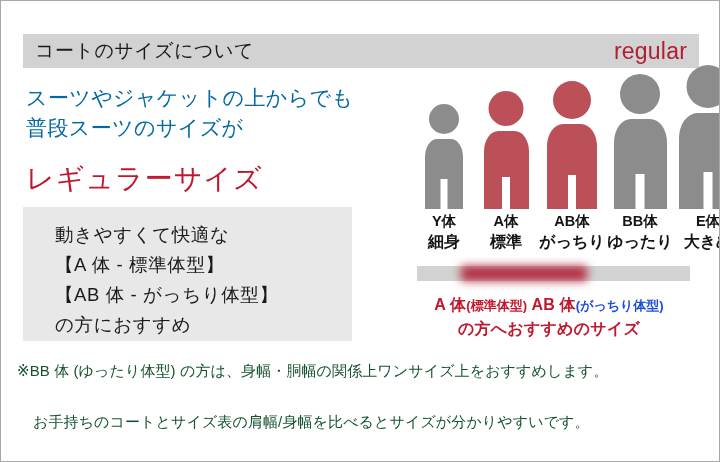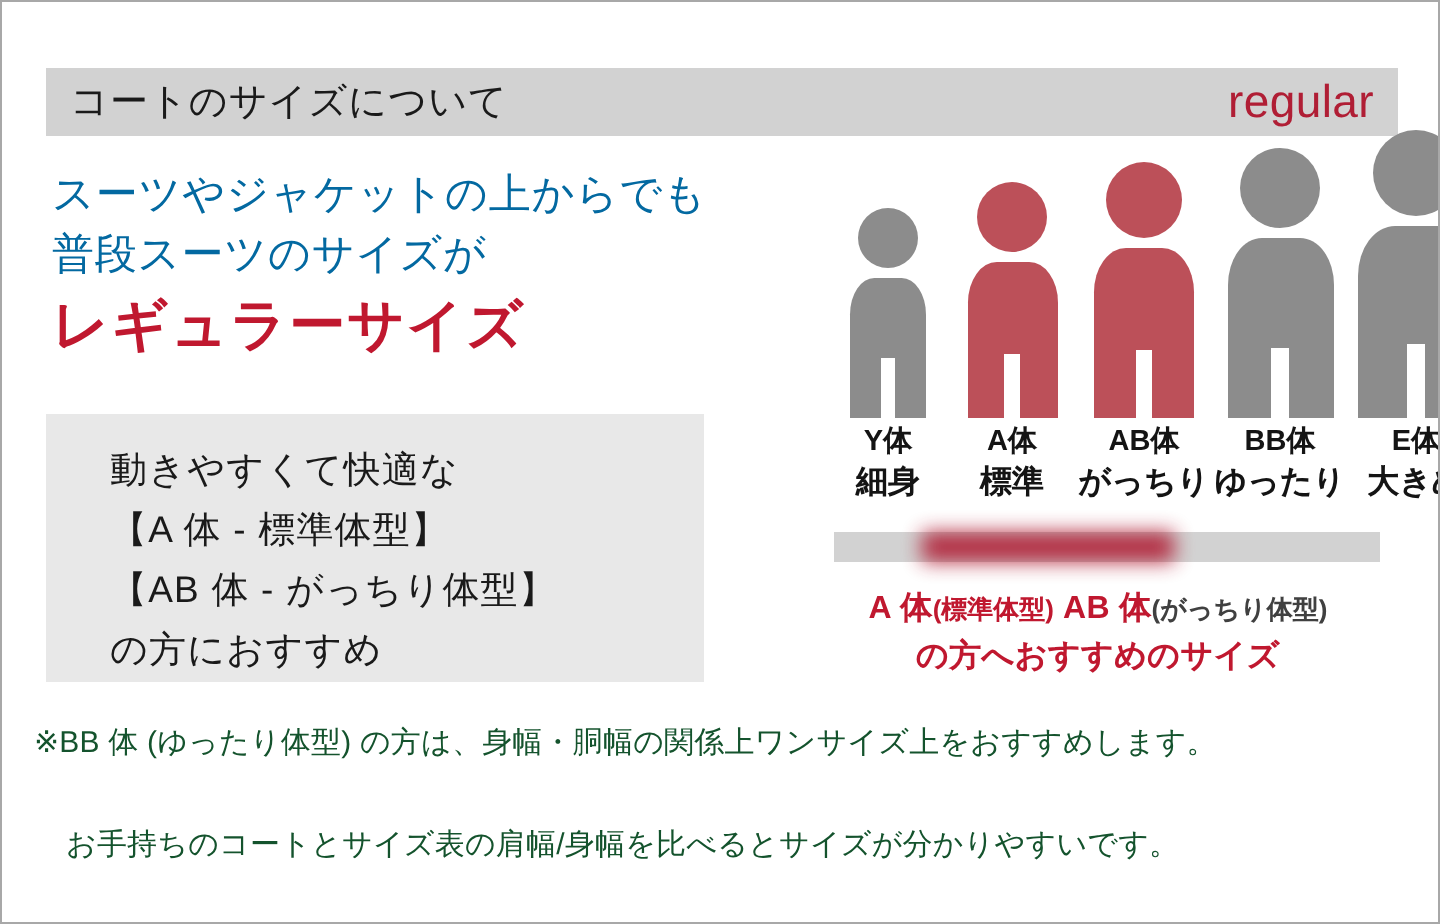--- a/index.html
+++ b/index.html
@@ -69,24 +69,24 @@
     font-size: 21px;
     line-height: 1.42;
     letter-spacing: 0.4px;
     color: #0369a1;
     white-space: nowrap;
   }
   .lead-emph {
     font-size: 28px;
     line-height: 1.28;
     letter-spacing: 1px;
-    font-weight: 700;
+    font-weight: 400;
     color: #c0182f;
     white-space: nowrap;
-    margin-top: 2px;
+    margin-top: 18px;
   }
 
   
   .rec-panel {
     position: absolute;
     left: 22px;
     top: 206px;
     width: 329px;
     height: 134px;
     background: #e8e8e8;
@@ -294,21 +294,21 @@
         <div class="fig-label-sub">大きめ</div>
       </div>
     </div>
 
   <div class="range-bar" style="background: rgb(210, 210, 210);">
     <div class="range-bar-fill" style="background: rgb(176, 30, 53);"></div>
   </div>
 
   <div class="range-caption">
     <div class="range-caption-line" style="color: rgb(192, 24, 47);">
-      <span class="rc-big" style="color: rgb(192, 24, 47); text-align: right;">A 体</span><span class="rc-small" style="color: rgb(192, 24, 47);">(標準体型)</span>&nbsp;<span class="rc-big" style="color: rgb(192, 24, 47);">AB 体</span><span class="rc-small" style="color: #404040;">(がっちり体型)</span>
+      <span class="rc-big" style="color: rgb(192, 24, 47); text-align: right;">A 体</span><span class="rc-small" style="color: rgb(192, 24, 47);">(標準体型)</span>&nbsp;<span class="rc-big" style="color: rgb(192, 24, 47);">AB 体</span><span class="rc-small" style="color: #1d4ed8;">(がっちり体型)</span>
     </div>
     <div class="range-caption-line rc-l2" style="color: rgb(192, 24, 47);">の方へおすすめのサイズ</div>
   </div>
 
   <div class="note note-1">※BB 体 (ゆったり体型) の方は、身幅・胴幅の関係上ワンサイズ上をおすすめします。</div>
   <div class="note note-2">お手持ちのコートとサイズ表の肩幅/身幅を比べるとサイズが分かりやすいです。</div>
 
 </div>
 
 </body></html>

